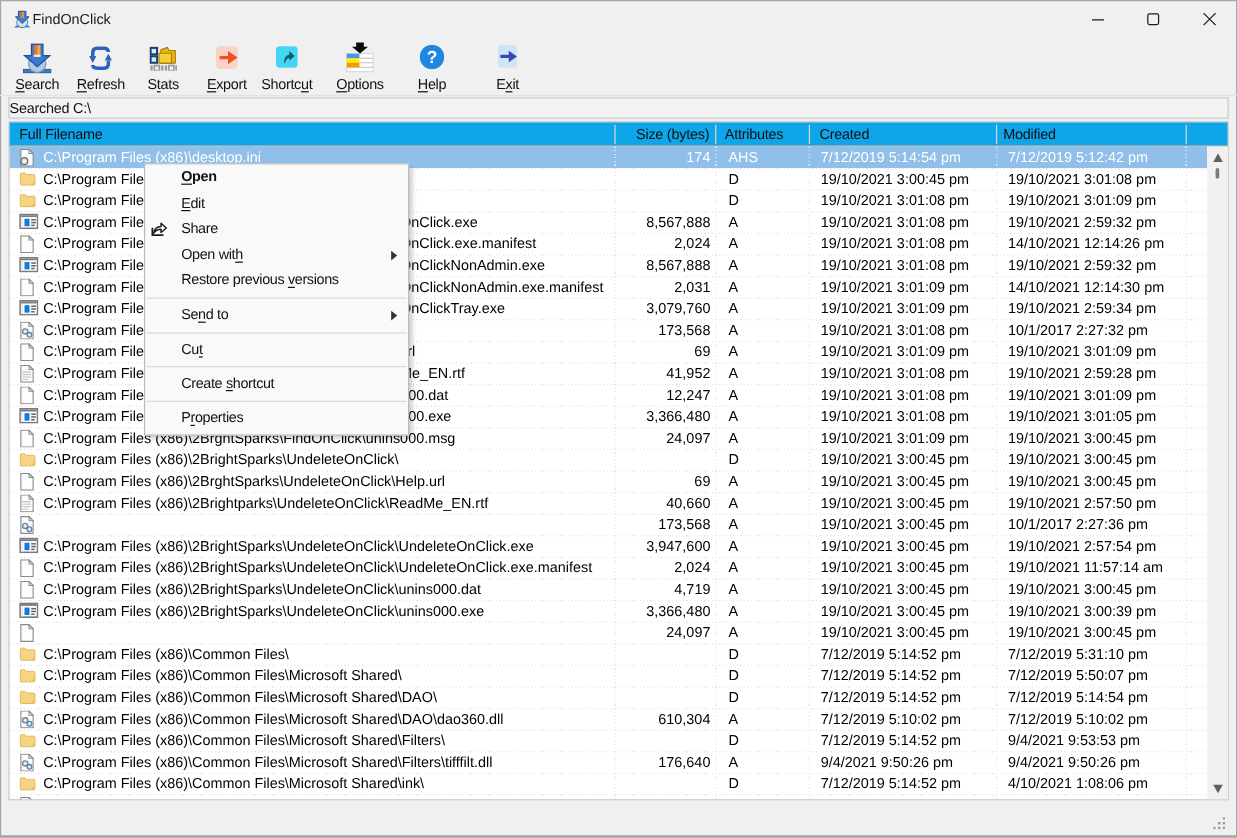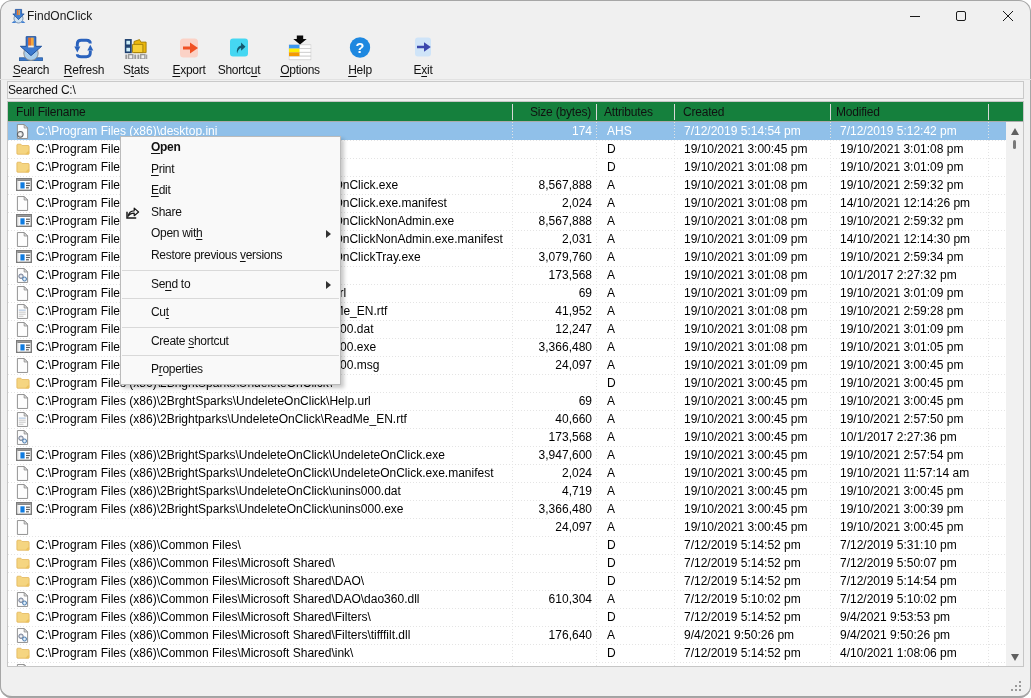--- a/index.html
+++ b/index.html
@@ -1,28 +1,28 @@
 <!DOCTYPE html>
 <html><head><meta charset="utf-8"><style>
 * { margin:0; padding:0; box-sizing:border-box; }
 html,body { width:1031px; height:698px; background:#fff; font-family:"Liberation Sans",sans-serif; }
 .win { position:absolute; left:0; top:0; width:1031px; height:698px; background:#f0f0f0;
-  box-shadow:inset 0 0 0 1px #a6a6a6, inset 0 -2px 0 0 #a2a2a2; border-radius:12px; overflow:hidden; }
+  box-shadow:inset 0 0 0 1px #a6a6a6, inset 0 -2px 0 0 #a2a2a2; border-radius:0; overflow:hidden; }
 .titlebar { position:absolute; left:0; top:0; width:100%; height:32px; }
 .ticon { position:absolute; left:10px; top:8px; }
 .ttext { position:absolute; left:27px; top:9px; font-size:12px; color:#1a1a1a; }
 .wbtn { position:absolute; top:0; width:46px; height:32px; }
 .toolbar { position:absolute; left:0; top:32px; width:100%; height:48px; border-bottom:1px solid #e2e2e2; }
 .tbtn { position:absolute; top:2px; transform:translateX(-50%); text-align:center; }
 .tbi { height:28px; display:flex; align-items:flex-start; justify-content:center; }
 .tbl { position:absolute; top:29px; left:50%; transform:translateX(-50%); font-size:12px; letter-spacing:-0.25px; color:#111; white-space:nowrap; }
 .searched { position:absolute; left:7px; top:81px; width:1017px; height:18px; background:#f3f3f3;
   border:1px solid #c9c9c9; font-size:12px; color:#111; line-height:16px; letter-spacing:-0.2px; }
 .tablebox { position:absolute; left:7px; top:101px; width:1017px; height:566px; border:1px solid #c6c6c6; background:#fff; }
-.thead { position:absolute; left:0; top:0; width:1015px; height:20px; background:#15803d; border-bottom:1px solid #ababab; font-size:12px; color:#111; letter-spacing:-0.2px; }
+.thead { position:absolute; left:0; top:0; width:1015px; height:20px; background:#0ea5e9; border-bottom:1px solid #ababab; font-size:12px; color:#111; letter-spacing:-0.2px; }
 .thead .sep { position:absolute; top:2px; width:1px; height:16px; background:#d8d8d8; }
 .hc { position:absolute; top:3px; white-space:nowrap; }
 .tbody { position:absolute; left:0; top:20px; width:998px; height:544px; overflow:hidden; }
 .row { position:absolute; left:0; width:998px; height:18px; font-size:12px; color:#000; letter-spacing:0px; }
 .row > div { position:absolute; top:2px; white-space:nowrap; }
 .ric { left:8px; top:2px; width:14px; height:14px; }
 .c1 { left:28px; }
 .c2 { right:414px; }
 .c3 { left:599px; }
 .c4 { left:676px; }
@@ -622,21 +622,20 @@
           <rect x="8" y="4" width="2" height="2"></rect>
           <rect x="4" y="4" width="2" height="2"></rect>
           <rect x="8" y="8" width="2" height="2"></rect>
           <rect x="4" y="8" width="2" height="2"></rect>
           <rect x="0" y="8" width="2" height="2"></rect>
         </g>
     </svg>
   </div>
   <div class="menu">
 <div class="mitem"><b><u>O</u>pen</b></div>
-<div class="mitem"><u>P</u>rint</div>
 <div class="mitem"><u>E</u>dit</div>
 <div class="mitem"><span class="mico"><svg width="15" height="15" viewBox="0 0 15 15">
 <path d="M2 6.8 L2 13 L11.2 13" fill="none" stroke="#1a1a1a" stroke-width="1.5"></path>
 <path d="M3.1 11.3 C3.7 7.4 6.3 5.9 9.2 5.8 L9.2 3.1 L13.6 7 L9.2 10.7 L9.2 8.1 C6.4 8.1 4.5 9.1 3.1 11.3 Z" fill="none" stroke="#1a1a1a" stroke-width="1.2" stroke-linejoin="round"></path>
 </svg></span>Share</div>
 <div class="mitem">Open wit<u>h</u><span class="marr"></span></div>
 <div class="mitem">Restore previous <u>v</u>ersions</div>
 <div class="msep"></div>
 <div class="mitem">Se<u>n</u>d to<span class="marr"></span></div>
 <div class="msep"></div>

